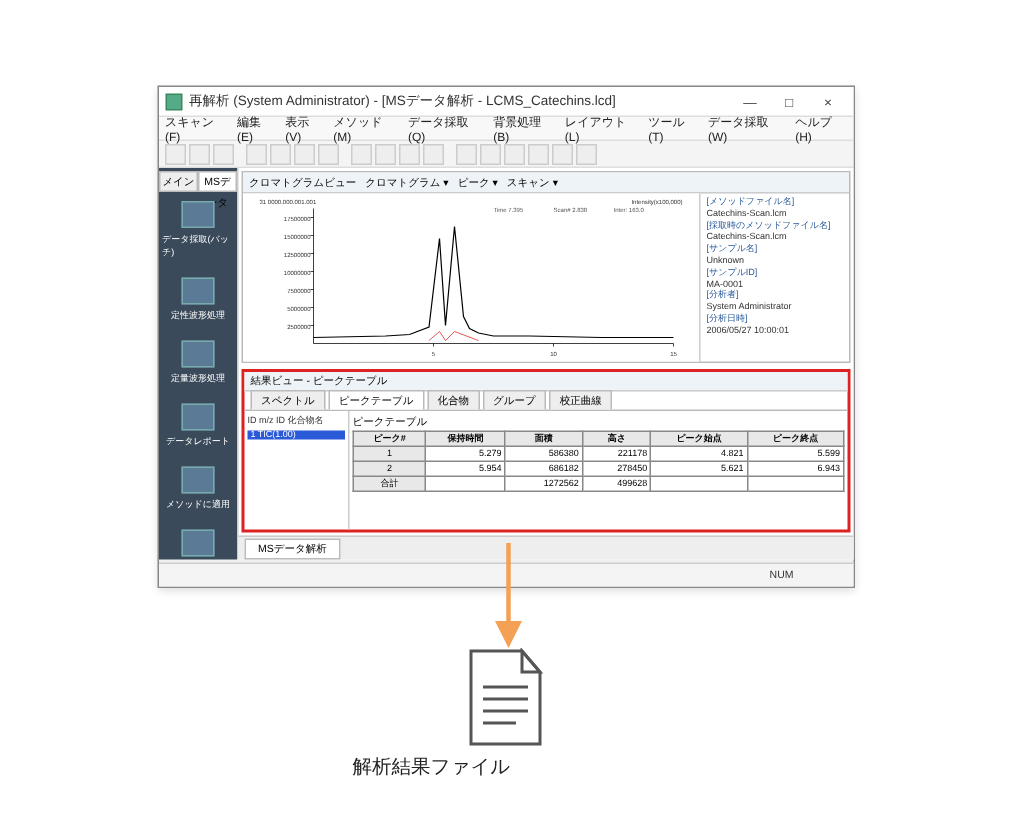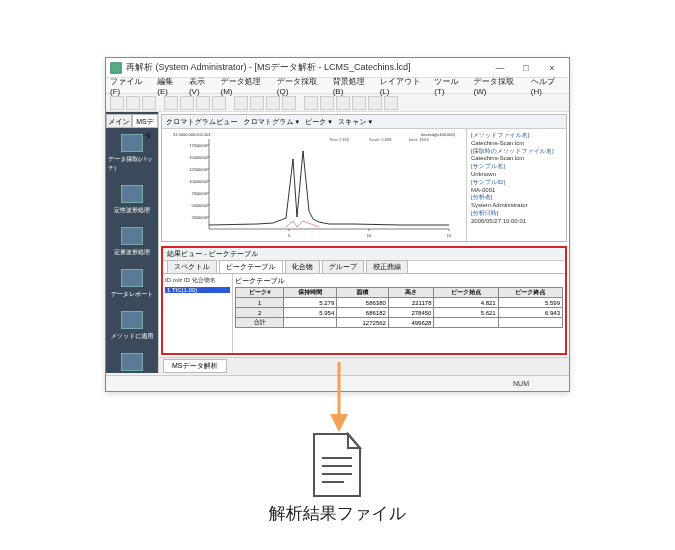--- a/index.html
+++ b/index.html
@@ -97,43 +97,43 @@
     display: flex; align-items: center; justify-content: flex-end; padding-right: 40px; color: #333;
   }
   .arrow {
     position: absolute; left: 330px; top: 362px; width: 18px; height: 70px;
   }
   .file-icon {
     position: absolute; left: 308px; top: 432px; width: 58px; height: 66px;
   }
   .file-icon svg { width: 100%; height: 100%; }
   .caption {
-    position: absolute; left: 235px; top: 502px; width: 205px; text-align: center;
-    font-size: 17px; color: #222; font-family: "Meiryo", sans-serif;
+    position: absolute; left: 235px; top: 502px; width: 205px; 
+    font-size: 13px; color: #222; font-family: "Meiryo", sans-serif;
   }
 </style>
 </head>
 <body>
 
 <div class="app-window">
   <div class="title-bar">
     <svg class="icon" viewBox="0 0 16 16">
         <rect x="1" y="1" width="14" height="14" fill="#5a8" stroke="#274"></rect>
       </svg>
     <span>再解析 (System Administrator) - [MSデータ解析 - LCMS_Catechins.lcd]</span>
     <span class="spacer"></span>
     <div class="win-btn">—</div>
     <div class="win-btn">□</div>
     <div class="win-btn close">×</div>
   </div>
   <div class="menu-bar">
-    <span>ファイル(F)</span>
+    <span>スキャン(F)</span>
     <span>編集(E)</span>
     <span>表示(V)</span>
-    <span>データ処理(M)</span>
+    <span>メソッド(M)</span>
     <span>データ採取(Q)</span>
     <span>背景処理(B)</span>
     <span>レイアウト(L)</span>
     <span>ツール(T)</span>
     <span>データ採取(W)</span>
     <span>ヘルプ(H)</span>
   </div>
   <div class="tool-bar">
     <div class="tool-btn"></div>
     <div class="tool-btn"></div>

